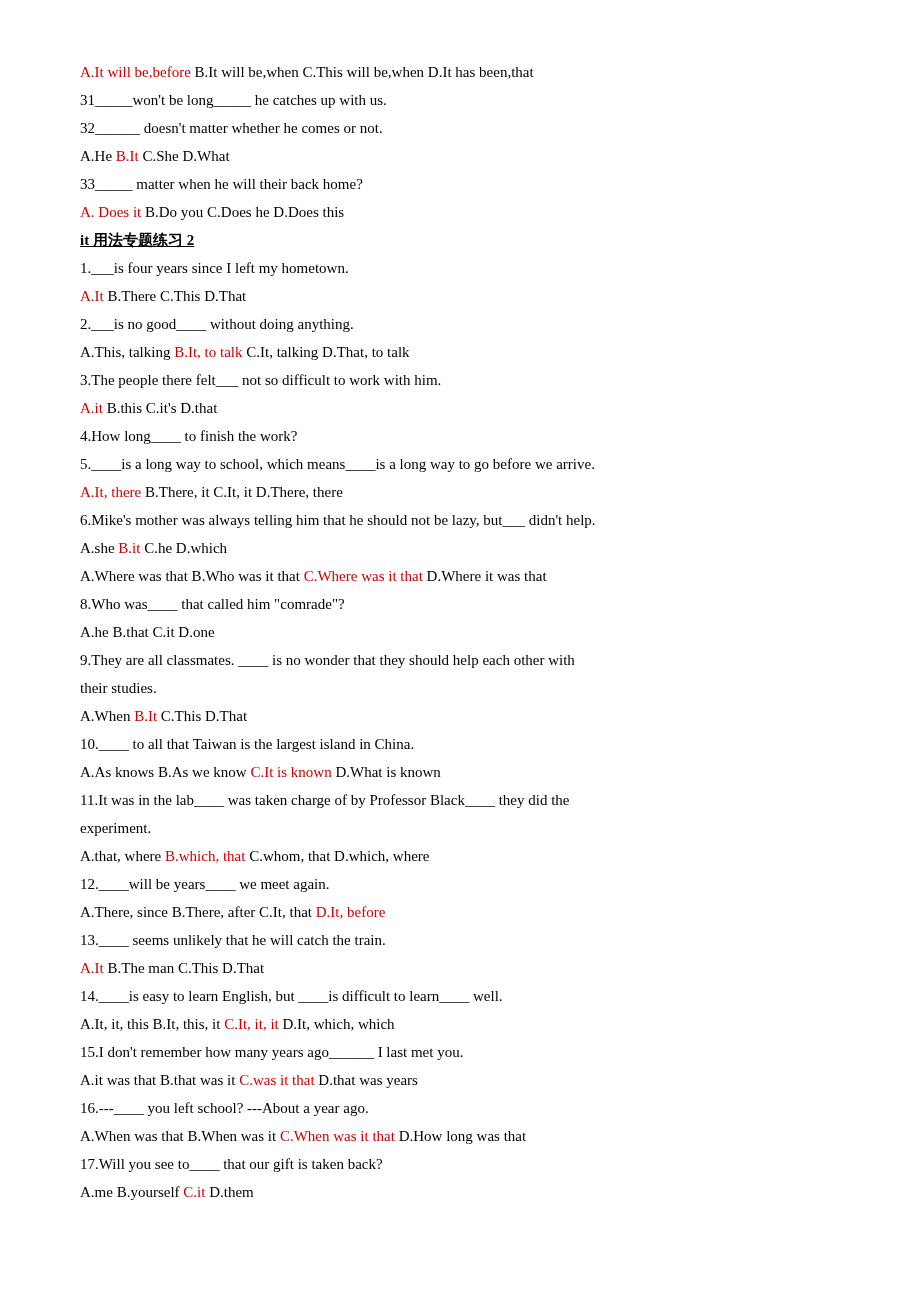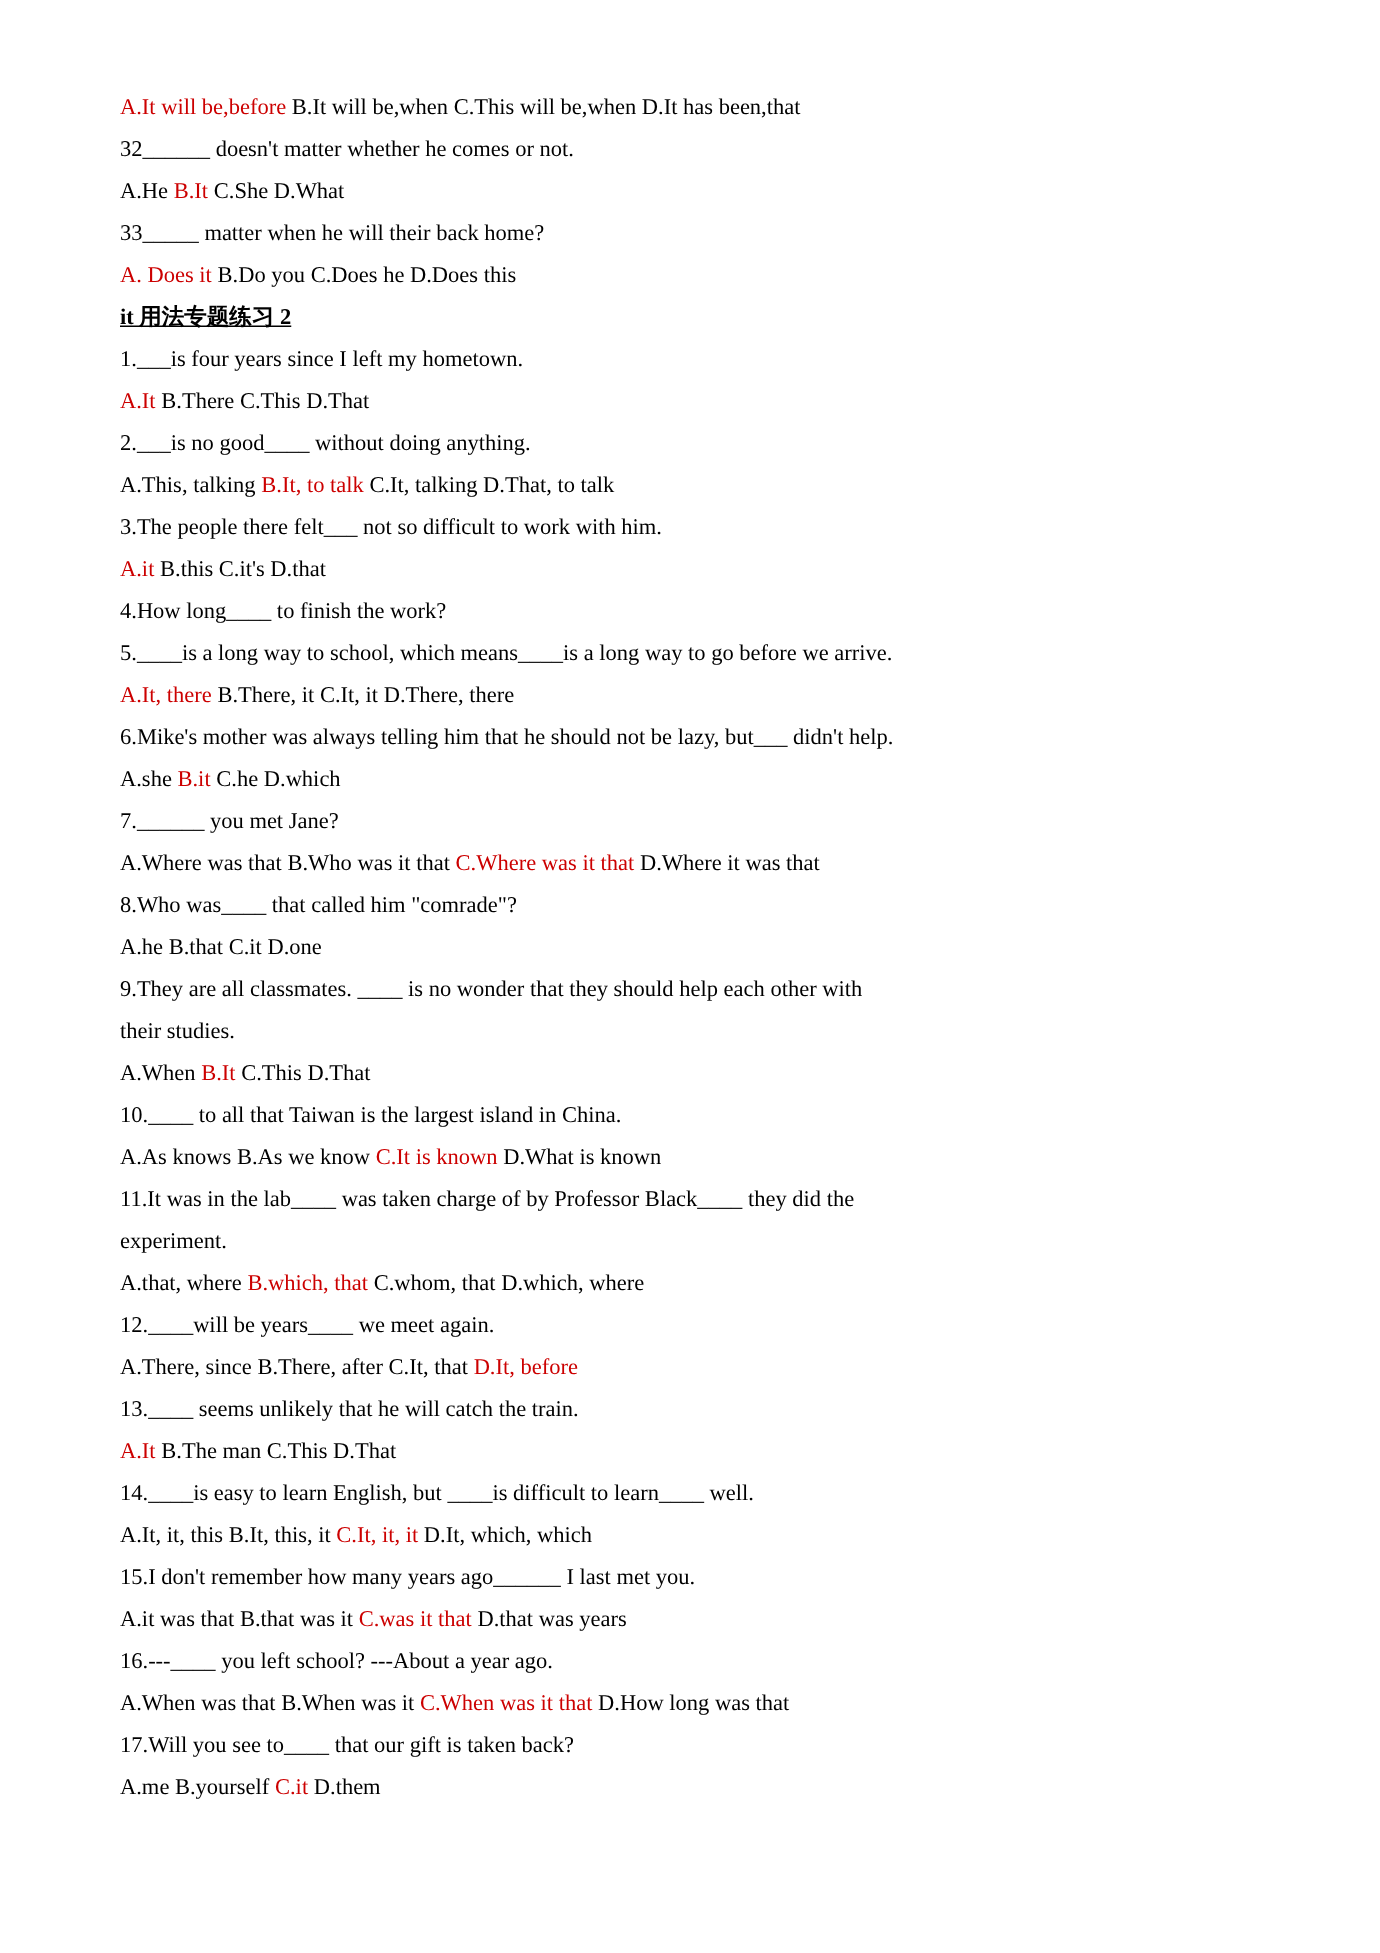--- a/index.html
+++ b/index.html
@@ -16,37 +16,37 @@
       margin-bottom: 4px;
       line-height: 1.6;
     }
     .red { color: #cc0000; margin-top: 32px; }
   </style>
 </head>
 <body>
 
 <div id="content">
     <div class="line"><span class="red">A.It will be,before</span><span>   B.It will be,when    C.This will be,when    D.It has been,that</span></div>
+    <div class="line"><span>31_____won't be long_____ he catches up with us.</span></div>
     <div class="line"><span>32______ doesn't matter whether he comes or not.</span></div>
     <div class="line"><span>A.He           </span><span class="red">B.It</span><span>              C.She                D.What</span></div>
     <div class="line"><span>33_____ matter when he will their back home?</span></div>
     <div class="line"><span class="red">A. Does it</span><span>         B.Do you             C.Does he                D.Does this</span></div>
     <div class="line"><span style="font-weight: bold; text-decoration: underline;">it 用法专题练习 2</span></div>
     <div class="line"><span>1.___is four years since I left my hometown.</span></div>
     <div class="line"><span class="red">A.It</span><span>                    B.There                C.This                D.That</span></div>
     <div class="line"><span>2.___is no good____ without doing anything.</span></div>
     <div class="line"><span>A.This, talking      </span><span class="red">B.It, to talk</span><span>        C.It, talking         D.That, to talk</span></div>
     <div class="line"><span>3.The people there felt___ not so difficult to work with him.</span></div>
     <div class="line"><span class="red">A.it</span><span>                    B.this                C.it's               D.that</span></div>
     <div class="line"><span>4.How long____ to finish the work?</span></div>
     <div class="line"><span>5.____is a long way to school, which means____is a long way to go before we arrive.</span></div>
     <div class="line"><span class="red">A.It, there</span><span>             B.There, it           C.It, it              D.There, there</span></div>
     <div class="line"><span>6.Mike's mother was always telling him that he should not be lazy, but___ didn't help.</span></div>
     <div class="line"><span>A.she           </span><span class="red">B.it</span><span>              C.he                 D.which</span></div>
-    <div class="line"><span>7.______ you met Jane?</span></div>
     <div class="line"><span>A.Where was that   B.Who was it that   </span><span class="red">C.Where was it that</span><span>   D.Where it was that</span></div>
     <div class="line"><span>8.Who was____ that called him "comrade"?</span></div>
     <div class="line"><span>A.he                  B.that                C.it                  D.one</span></div>
     <div class="line"><span>9.They are all classmates. ____ is no wonder that they should help each other with</span></div>
     <div class="line"><span>their studies.</span></div>
     <div class="line"><span>A.When           </span><span class="red">B.It</span><span>              C.This                D.That</span></div>
     <div class="line"><span>10.____ to all that Taiwan is the largest island in China.</span></div>
     <div class="line"><span>A.As knows          B.As we know        </span><span class="red">C.It is known</span><span>       D.What is known</span></div>
     <div class="line"><span>11.It was in the lab____ was taken charge of by Professor Black____ they did the</span></div>
     <div class="line"><span>experiment.</span></div>

